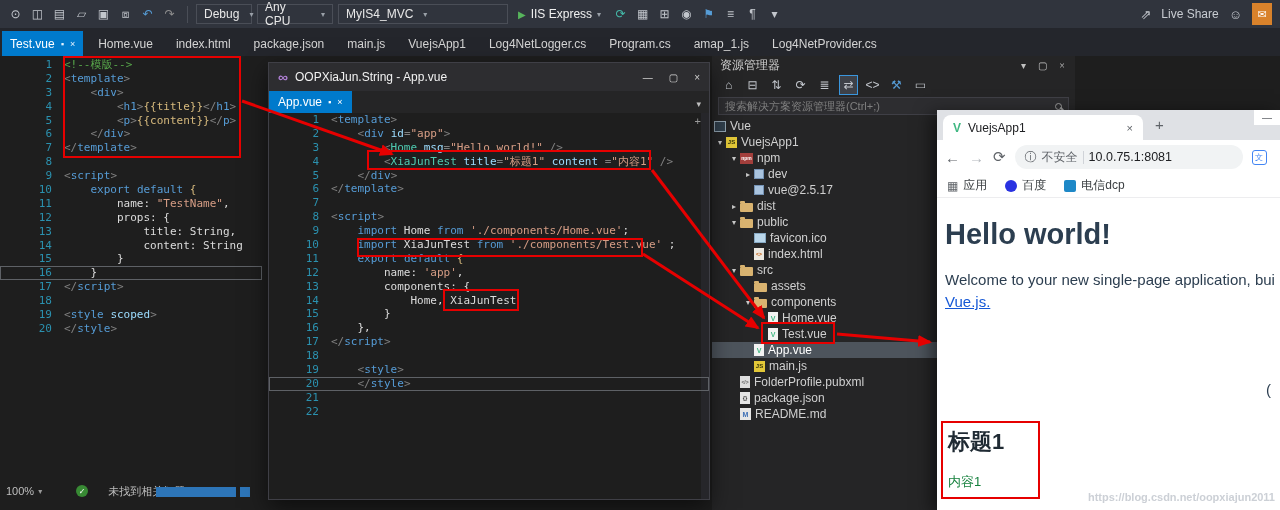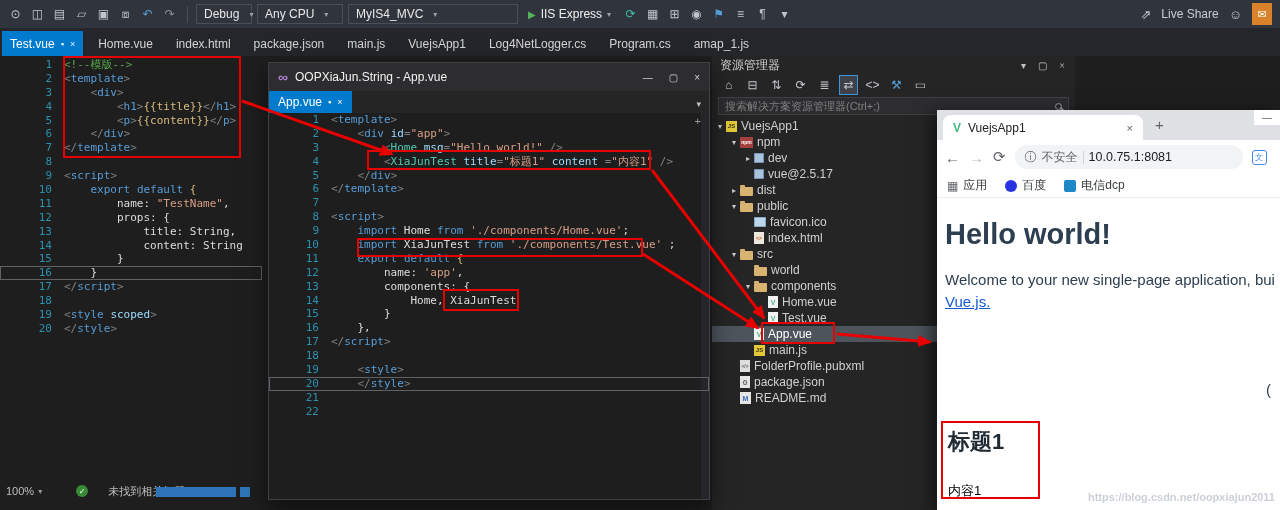--- a/index.html
+++ b/index.html
@@ -8,21 +8,21 @@
   .screen{position:absolute;left:0;top:0;width:1280px;height:510px;background:#1e1e1e;overflow:hidden;}
 
   
   .toolbar{position:absolute;left:0;top:0;width:1280px;height:28px;background:#30343d;display:flex;align-items:center;gap:5px;padding:0 6px;z-index:10;}
   .ticons{display:flex;align-items:center;gap:3px;}
   .tbtn{width:19px;height:20px;display:flex;align-items:center;justify-content:center;color:#c2c6cc;font-size:12px;}
   .tbtn.boxed{border:1px solid #3a96dd;background:#3e4148;}
   .tsep{width:1px;height:17px;background:#4a4e57;margin:0 3px;}
   .tdrop{height:20px;background:#30343d;border:1px solid #4a4e57;color:#e8e8e8;font-size:12px;display:flex;align-items:center;gap:10px;padding:0 7px;}
   .tdrop .carat{color:#9aa0a8;font-size:8px;}
-  .w-debug{width:56px;}.w-cpu{width:86px;}.w-proj{width:170px;}
+  .w-debug{width:56px;}.w-cpu{width:76px;}.w-proj{width:170px;}
   .run{display:flex;align-items:center;gap:5px;color:#f0f0f0;font-size:12px;padding:0 5px;}
   .play{color:#57b45c;font-size:10px;}
   .tright{margin-left:auto;display:flex;align-items:center;gap:10px;padding-right:2px;color:#c8ccd2;font-size:12px;}
   .feedback{width:20px;height:22px;background:#d9822b;color:#fff;display:flex;align-items:center;justify-content:center;font-size:11px;}
 
   
   .tabbar{position:absolute;left:0;top:28px;width:1280px;height:28px;background:#24262c;display:flex;align-items:flex-end;gap:7px;padding-left:2px;z-index:10;}
   .tab{height:25px;display:flex;align-items:center;gap:6px;padding:0 8px;color:#d4d4d4;font-size:12px;white-space:nowrap;}
   .tab.active{background:#007acc;color:#fff;}
   .tab .pin,.tab .x{font-size:9px;color:#e8f4ff;}
@@ -113,21 +113,21 @@
   .ic-apps-grid{color:#5f6368;font-size:12px;}
   .ic-baidu{width:12px;height:12px;border-radius:50%;background:#2932e1;}
   .ic-dcp{width:12px;height:12px;border-radius:2px;background:#1e88c7;}
   .b-content{position:absolute;left:0;top:88px;right:0;bottom:0;background:#fff;color:#2c3e50;overflow:hidden;}
   .b-h1{font-size:29px;font-weight:bold;margin:20px 0 0 8px;}
   .b-p{font-size:15px;margin:20px 0 0 8px;white-space:nowrap;}
   .b-link{font-size:15px;margin:5px 0 0 8px;color:#1558d6;text-decoration:underline;display:inline-block;}
   .b-paren{position:absolute;left:329px;top:183px;font-size:15px;color:#2c3e50;}
   .demo-box{position:absolute;left:4px;top:223px;width:99px;height:78px;border:2px solid #e60000;padding:2px 5px;}
   .demo-title{font-size:22px;font-weight:bold;color:#1f2a33;margin-top:2px;}
-  .demo-content{font-size:13px;color:#000000;margin-top:25px;}
+  .demo-content{font-size:13px;color:#15803d;margin-top:16px;}
   .watermark{position:absolute;right:5px;bottom:7px;font-size:11px;color:#ccd0d6;font-weight:bold;}
 
   
   .abox{position:absolute;border:2px solid #e60000;z-index:58;pointer-events:none;}
   .arrows{position:absolute;left:0;top:0;z-index:59;pointer-events:none;}
 </style>
 </head>
 <body>
 
 <div class="screen">
@@ -203,20 +203,23 @@
         <span>VuejsApp1</span>
       </div>
       <div class="tab">
         <span>Log4NetLogger.cs</span>
       </div>
       <div class="tab">
         <span>Program.cs</span>
       </div>
       <div class="tab">
         <span>amap_1.js</span>
+      </div>
+      <div class="tab">
+        <span>Log4NetProvider.cs</span>
       </div>
     </div>
 
   <div class="left-editor">
     <div class="codewrap" id="left-code">
         <div class="cl"><span class="ln">1</span><span class="ct"><span class="cm">&lt;!--模版--&gt;</span></span></div>
         <div class="cl"><span class="ln">2</span><span class="ct"><span class="pn">&lt;</span><span class="tg">template</span><span class="pn">&gt;</span></span></div>
         <div class="cl"><span class="ln">3</span><span class="ct"><span class="tx">    </span><span class="pn">&lt;</span><span class="tg">div</span><span class="pn">&gt;</span></span></div>
         <div class="cl"><span class="ln">4</span><span class="ct"><span class="tx">        </span><span class="pn">&lt;</span><span class="tg">h1</span><span class="pn">&gt;</span><span class="yl">{{title}}</span><span class="pn">&lt;/</span><span class="tg">h1</span><span class="pn">&gt;</span></span></div>
         <div class="cl"><span class="ln">5</span><span class="ct"><span class="tx">        </span><span class="pn">&lt;</span><span class="tg">p</span><span class="pn">&gt;</span><span class="yl">{{content}}</span><span class="pn">&lt;/</span><span class="tg">p</span><span class="pn">&gt;</span></span></div>
@@ -267,20 +270,24 @@
         <span class="tbtn">&lt;&gt;</span>
         <span class="tbtn" style="color: rgb(86, 156, 214);">⚒</span>
         <span class="tbtn">▭</span>
       </div>
     <div class="ex-search">
       <span>搜索解决方案资源管理器(Ctrl+;)</span>
       <span class="mag"></span>
     </div>
     <div id="tree">
         <div class="trow" style="padding-left: 2px;">
+          <span class="ticon i-solution"></span>
+          <span class="tlabel">Vue</span>
+        </div>
+        <div class="trow" style="padding-left: 2px;">
           <span class="chev">▾</span>
           <span class="ticon i-jsproj"></span>
           <span class="tlabel">VuejsApp1</span>
         </div>
         <div class="trow" style="padding-left: 16px;">
           <span class="chev">▾</span>
           <span class="ticon i-npm"></span>
           <span class="tlabel">npm</span>
         </div>
         <div class="trow" style="padding-left: 30px;">
@@ -314,21 +321,21 @@
           <span class="tlabel">index.html</span>
         </div>
         <div class="trow" style="padding-left: 16px;">
           <span class="chev">▾</span>
           <span class="ticon i-folder"></span>
           <span class="tlabel">src</span>
         </div>
         <div class="trow" style="padding-left: 30px;">
           <span class="chev"></span>
           <span class="ticon i-folder"></span>
-          <span class="tlabel">world</span>
+          <span class="tlabel">assets</span>
         </div>
         <div class="trow" style="padding-left: 30px;">
           <span class="chev">▾</span>
           <span class="ticon i-folder"></span>
           <span class="tlabel">components</span>
         </div>
         <div class="trow" style="padding-left: 44px;">
           <span class="chev"></span>
           <span class="ticon i-vue"></span>
           <span class="tlabel">Home.vue</span>

